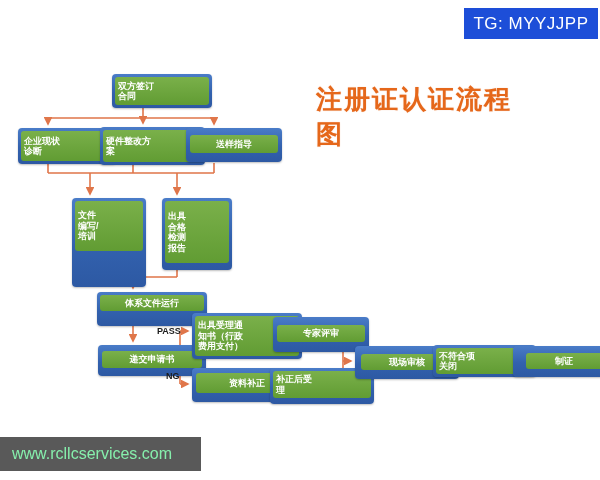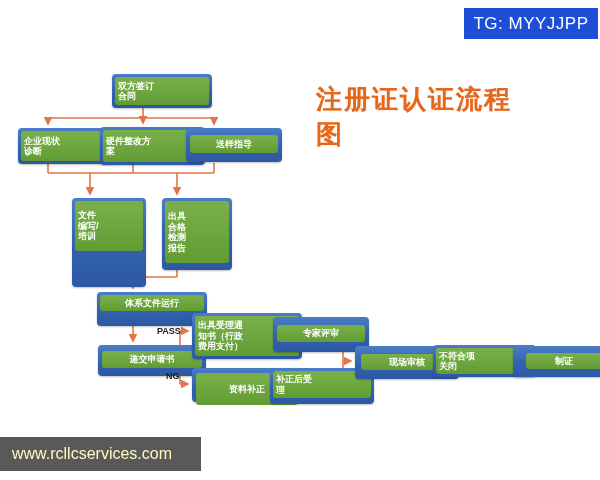--- a/index.html
+++ b/index.html
@@ -6,21 +6,21 @@
   #page{position:relative;width:600px;height:480px;background:#ffffff;overflow:hidden;
         font-family:"Liberation Sans","DejaVu Sans",sans-serif;}
 
   
   .tg-badge{position:absolute;left:464px;top:8px;width:134px;height:31px;
             background:#1d4ed8;color:#ffffff;font-size:17px;
             display:flex;align-items:center;justify-content:center;letter-spacing:.5px;}
 
   
   .wm-bar{position:absolute;left:0;top:437px;width:201px;height:34px;
-          background:#595959;color:#fef9c3;font-size:16px;
+          background:#595959;color:#86efac;font-size:16px;
           display:flex;align-items:center;padding-left:12px;box-sizing:border-box;}
 
   
   .flow-title{position:absolute;left:316px;top:82px;width:220px;
               color:#e5671a;font-size:26px;font-weight:bold;letter-spacing:2px;
               text-shadow:0 0 1px rgba(229,103,26,.45);}
 
   
   .node{position:absolute;border-radius:4px;
         background:linear-gradient(180deg,#4a7cc8 0%,#3261ae 55%,#2d59a3 100%);
@@ -129,21 +129,21 @@
     <div class="node-inner" style="inset:3px;">出具受理通
 知书（行政
 费用支付）</div>
   </div>
 
   <div class="node" style="left:273px;top:317px;width:58px;height:35px;">
     <div class="node-inner center" style="top:8px;left:4px;right:4px;height:17px;">专家评审</div>
   </div>
 
   <div class="node" style="left:192px;top:368px;width:72px;height:34px;">
-    <div class="node-inner center" style="top:5px;left:4px;right:4px;height:32px;">资料补正</div>
+    <div class="node-inner center" style="top:5px;left:4px;right:4px;height:20px;">资料补正</div>
   </div>
 
   <div class="node" style="left:270px;top:368px;width:66px;height:36px;">
     <div class="node-inner" style="top:3px;left:3px;right:3px;height:27px;">补正后受
 理</div>
   </div>
 
   <div class="node" style="left:355px;top:346px;width:66px;height:33px;">
     <div class="node-inner center" style="top:8px;left:6px;right:6px;height:16px;">现场审核</div>
   </div>

